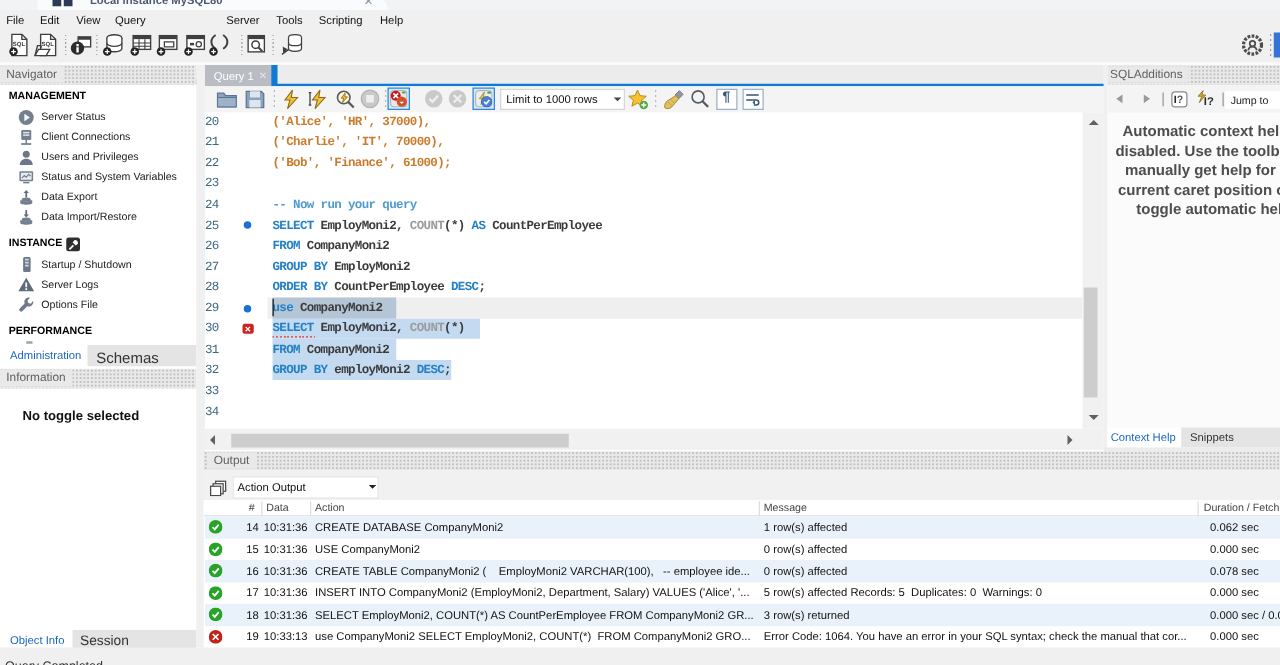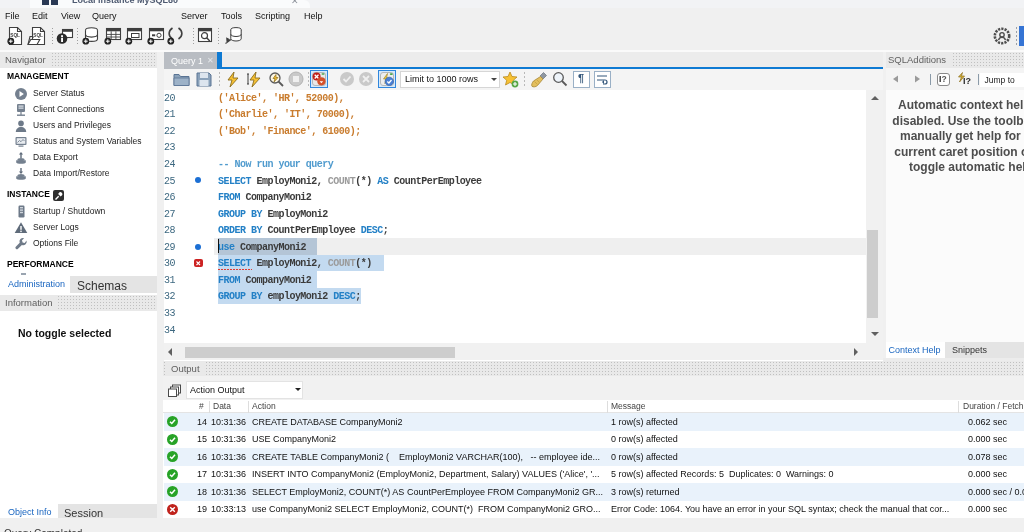--- a/index.html
+++ b/index.html
@@ -347,21 +347,21 @@
 <div class="ln" style="top:215.95px;">33</div>
 <div class="ln" style="top:232.5px;">34</div>
 
 <div style="position:absolute;left:31px;top:87px;width:6px;height:6px;border-radius:50%;background:#1c6fd4;"></div>
 <div style="position:absolute;left:31px;top:153.5px;width:6px;height:6px;border-radius:50%;background:#1c6fd4;"></div>
 <div style="position:absolute;left:30px;top:168.5px;width:8.5px;height:8.5px;border-radius:2px;background:#cc2222;"></div>
 <svg style="position:absolute;left:30px;top:168.5px;" width="8.5" height="8.5" viewBox="0 0 8.5 8.5">
       <path d="M2.5 2.5l3.5 3.5M6 2.5L2.5 6" stroke="#fff" stroke-width="1.1"></path>
     </svg>
 
-<div class="cl" style="top:0.8px;"><span class="str">('Alice', 'HR', 52000),</span></div>
+<div class="cl" style="top:0.8px;"><span class="str">('Alice', 'HR', 37000),</span></div>
 <div class="cl" style="top:17.35px;"><span class="str">('Charlie', 'IT', 70000),</span></div>
 <div class="cl" style="top:33.9px;"><span class="str">('Bob', 'Finance', 61000);</span></div>
 <div class="cl" style="top:67px;"><span class="cm">-- Now run your query</span></div>
 <div class="cl" style="top:83.55px;"><span class="kw">SELECT</span> EmployMoni2, <span class="fn">COUNT</span>(*) <span class="kw">AS</span> CountPerEmployee</div>
 <div class="cl" style="top:100.1px;"><span class="kw">FROM</span> CompanyMoni2</div>
 <div class="cl" style="top:116.65px;"><span class="kw">GROUP BY</span> EmployMoni2</div>
 <div class="cl" style="top:133.2px;"><span class="kw">ORDER BY</span> CountPerEmployee <span class="kw">DESC</span>;</div>
 <div class="cl" style="top:149.75px;"><span class="kw">use</span> CompanyMoni2</div>
 <div class="cl" style="top:166.3px;"><span class="kw">SELECT</span> EmployMoni2, <span class="fn">COUNT</span>(*)</div>
 <div class="cl" style="top:182.85px;"><span class="kw">FROM</span> CompanyMoni2</div>

